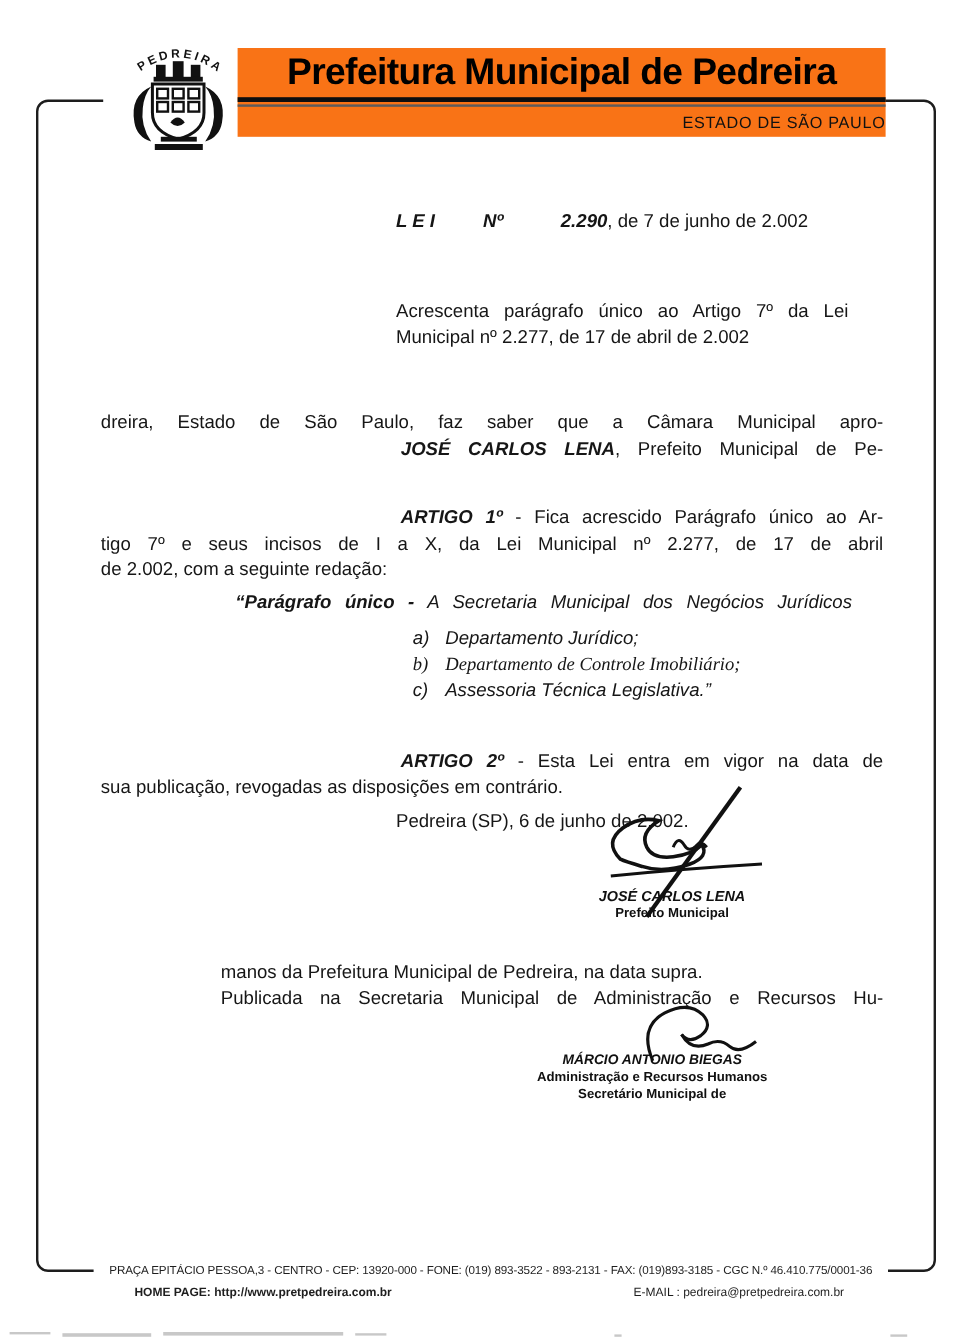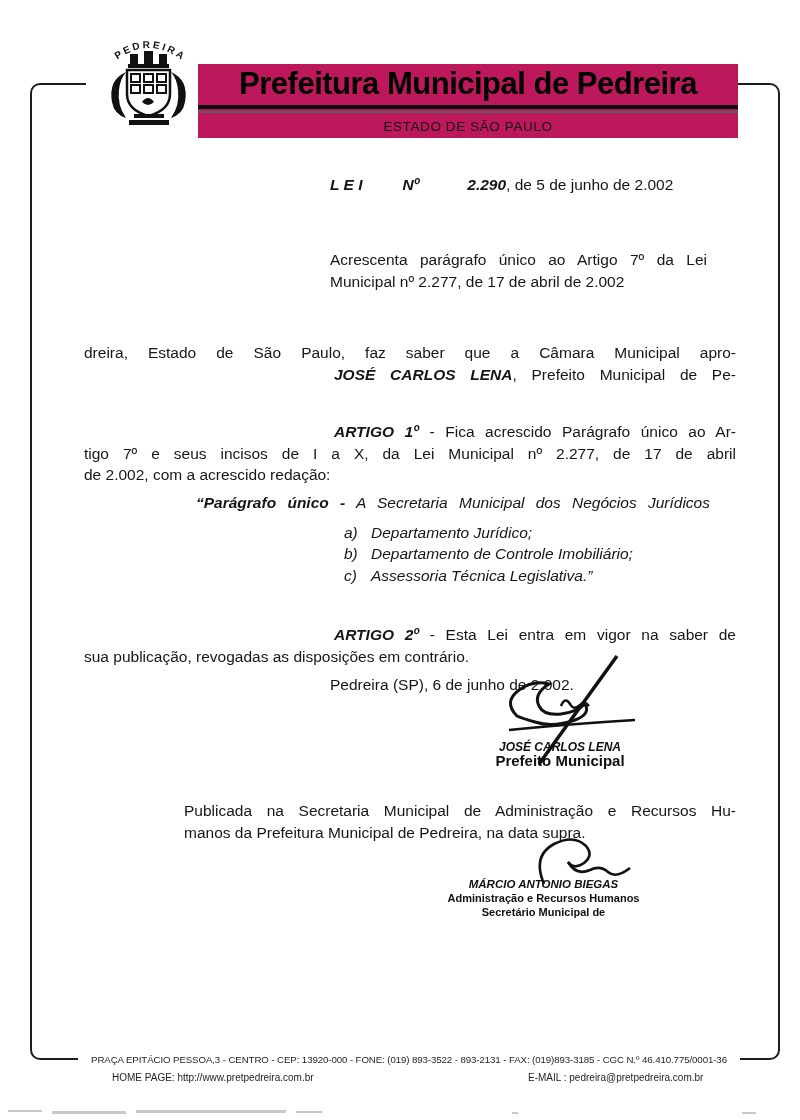--- a/index.html
+++ b/index.html
@@ -10,29 +10,29 @@
   .abs{position:absolute;}
   .line{font-size:15.5px;line-height:21.5px;color:#161616;}
   .just{text-align:justify;text-align-last:justify;}
   .bi{font-weight:bold;font-style:italic;}
   .i{font-style:italic;}
   .frame{
     left:30px;top:83px;width:746px;height:973px;
     border:2px solid #1d1d1d;border-radius:10px;
   }
   .logo-box{left:86px;top:28px;width:126px;height:102px;background:#ffffff;}
-  .title-box{left:198px;top:64px;width:540px;background:#be185d;padding:2px 0 4px 0;}
+  .title-box{left:198px;top:40px;width:540px;background:#f97316;padding:2px 0 4px 0;}
   .masthead{font-size:31px;font-weight:bold;letter-spacing:-0.5px;text-align:center;color:#000;white-space:nowrap;}
   .rule1{height:4px;background:#0e0e0e;margin-top:3px;}
   .rule2{height:2px;background:#5d5d5d;margin-top:2px;}
-  .subtitle{text-align:center;font-size:13.5px;letter-spacing:0.6px;margin-top:6px;color:#111;}
+  .subtitle{text-align:right;font-size:13.5px;letter-spacing:0.6px;margin-top:6px;color:#111;}
   .lei-row{left:330px;top:176px;width:420px;font-size:15.5px;white-space:nowrap;}
   .sig-text{text-align:center;}
   .sig-name{font-size:12px;font-weight:bold;font-style:italic;line-height:14px;color:#101010;}
-  .sig-role{font-size:15px;font-weight:bold;line-height:14px;color:#101010;}
+  .sig-role{font-size:11px;font-weight:bold;line-height:14px;color:#101010;}
   .footer1{
     left:78px;top:1053px;width:662px;height:14px;line-height:14px;background:#ffffff;
     font-size:9.7px;letter-spacing:-0.1px;white-space:nowrap;text-align:center;color:#1e1e1e;
   }
   .footer2{font-size:10px;color:#1e1e1e;white-space:nowrap;}
   .noise{background:#9a9a9a;opacity:0.55;}
   .marker{display:inline-block;width:27px;}
   svg{display:block;}
 </style>
 </head>
@@ -81,83 +81,83 @@
     </svg>
   </div>
 
   <div class="abs title-box">
     <div class="masthead">Prefeitura Municipal de Pedreira</div>
     <div class="rule1"></div>
     <div class="rule2"></div>
     <div class="subtitle">ESTADO DE SÃO PAULO</div>
   </div>
 
-  <div class="abs lei-row"><span class="bi">L E I</span><span class="bi" style="margin-left:40px">Nº</span><span class="bi" style="margin-left:48px">2.290</span><span>, de 5 de junho de 2.002</span></div>
+  <div class="abs lei-row"><span class="bi">L E I</span><span class="bi" style="margin-left:40px">Nº</span><span class="bi" style="margin-left:48px">2.290</span><span>, de 7 de junho de 2.002</span></div>
 
   <div class="abs" style="left:330px;top:249px;width:377px;">
     <div class="line just">Acrescenta parágrafo único ao Artigo 7º da Lei</div>
     <div class="line">Municipal nº 2.277, de 17 de abril de 2.002</div>
   </div>
 
   <div class="abs" style="left:84px;top:342px;width:652px;">
     <div class="line just">dreira, Estado de São Paulo, faz saber que a Câmara Municipal apro-</div>
     <div class="line just" style="padding-left:250px;"><span class="bi">JOSÉ CARLOS LENA</span><span>, Prefeito Municipal de Pe-</span></div>
   </div>
 
   <div class="abs" style="left:84px;top:421px;width:652px;">
     <div class="line just" style="padding-left:250px;"><span class="bi">ARTIGO 1º</span><span> - Fica acrescido Parágrafo único ao Ar-</span></div>
     <div class="line just">tigo 7º e seus incisos de I a X, da Lei Municipal nº 2.277, de 17 de abril</div>
-    <div class="line">de 2.002, com a acrescido redação:</div>
+    <div class="line">de 2.002, com a seguinte redação:</div>
   </div>
 
   <div class="abs i" style="left:196px;top:492px;width:514px;">
     <div class="line just"><span class="bi">“Parágrafo único -</span><span> A Secretaria Municipal dos Negócios Jurídicos</span></div>
     <div style="height:8px;"></div>
     <div class="line" style="padding-left:148px;"><span class="marker">a)</span><span>Departamento Jurídico;</span></div>
-    <div class="line" style="padding-left:148px;"><span class="marker">b)</span><span>Departamento de Controle Imobiliário;</span></div>
+    <div class="line" style="padding-left:148px;font-family:Liberation Serif, serif;"><span class="marker">b)</span><span>Departamento de Controle Imobiliário;</span></div>
     <div class="line" style="padding-left:148px;"><span class="marker">c)</span><span>Assessoria Técnica Legislativa.”</span></div>
   </div>
 
   <div class="abs" style="left:84px;top:624px;width:652px;">
-    <div class="line just" style="padding-left:250px;"><span class="bi">ARTIGO 2º</span><span> - Esta Lei entra em vigor na saber de</span></div>
+    <div class="line just" style="padding-left:250px;"><span class="bi">ARTIGO 2º</span><span> - Esta Lei entra em vigor na data de</span></div>
     <div class="line">sua publicação, revogadas as disposições em contrário.</div>
   </div>
 
   <div class="abs line" style="left:330px;top:674px;">Pedreira (SP), 6 de junho de 2.002.</div>
 
   <svg class="abs" style="left:483px;top:650px;" width="170" height="120" viewBox="0 0 170 120">
     <path d="M134,6 L56,114" stroke="#111" stroke-width="3.5" fill="none"></path>
     <path d="M34,66 q-14,-14 2,-26 q14,-10 30,-6 q-16,10 -10,22 q5,10 22,8 q16,-2 24,-10 q6,10 -10,16 q-22,8 -40,2 q-14,-4 -18,-6 z" fill="none" stroke="#111" stroke-width="3"></path>
     <path d="M78,56 q4,-10 9,-2 q4,7 10,1 q4,-5 9,1" fill="none" stroke="#111" stroke-width="2.5"></path>
     <path d="M26,80 q60,-6 126,-10" fill="none" stroke="#111" stroke-width="2.5"></path>
   </svg>
 
   <div class="abs sig-text" style="left:465px;top:740px;width:190px;">
     <div class="sig-name">JOSÉ CARLOS LENA</div>
     <div class="sig-role">Prefeito Municipal</div>
   </div>
 
   <div class="abs" style="left:184px;top:800px;width:552px;">
+    <div class="line">manos da Prefeitura Municipal de Pedreira, na data supra.</div>
     <div class="line just">Publicada na Secretaria Municipal de Administração e Recursos Hu-</div>
-    <div class="line">manos da Prefeitura Municipal de Pedreira, na data supra.</div>
   </div>
 
   <svg class="abs" style="left:526px;top:834px;" width="112" height="58" viewBox="0 0 112 58">
     <path d="M18,50 q-12,-28 10,-40 q20,-10 32,2 q8,9 -2,17 q-10,7 -16,-1" fill="none" stroke="#111" stroke-width="2.6"></path>
     <path d="M42,28 q8,14 22,8 q10,-5 18,2 q8,7 22,-4" fill="none" stroke="#111" stroke-width="2.6"></path>
   </svg>
 
   <div class="abs sig-text" style="left:396px;top:877px;width:295px;">
     <div class="sig-name" style="font-size:11.5px;">MÁRCIO ANTONIO BIEGAS</div>
     <div class="sig-role" style="font-size:11px;">Administração e Recursos Humanos</div>
     <div class="sig-role" style="font-size:11px;">Secretário Municipal de</div>
   </div>
 
   <div class="abs footer1">PRAÇA EPITÁCIO PESSOA,3 - CENTRO - CEP: 13920-000 - FONE: (019) 893-3522 - 893-2131 - FAX: (019)893-3185 - CGC N.º 46.410.775/0001-36</div>
-  <div class="abs footer2" style="left:112px;top:1072px;">HOME PAGE: http://www.pretpedreira.com.br</div>
+  <div class="abs footer2" style="left:112px;top:1072px;font-weight:bold;">HOME PAGE: http://www.pretpedreira.com.br</div>
   <div class="abs footer2" style="left:528px;top:1072px;">E-MAIL : pedreira@pretpedreira.com.br</div>
 
   <div class="abs noise" style="left:8px;top:1110px;width:34px;height:2px;"></div>
   <div class="abs noise" style="left:52px;top:1111px;width:74px;height:3px;"></div>
   <div class="abs noise" style="left:136px;top:1110px;width:150px;height:3px;"></div>
   <div class="abs noise" style="left:296px;top:1111px;width:26px;height:2px;"></div>
   <div class="abs noise" style="left:512px;top:1112px;width:6px;height:2px;"></div>
   <div class="abs noise" style="left:742px;top:1112px;width:14px;height:2px;"></div>
 
 </div>

